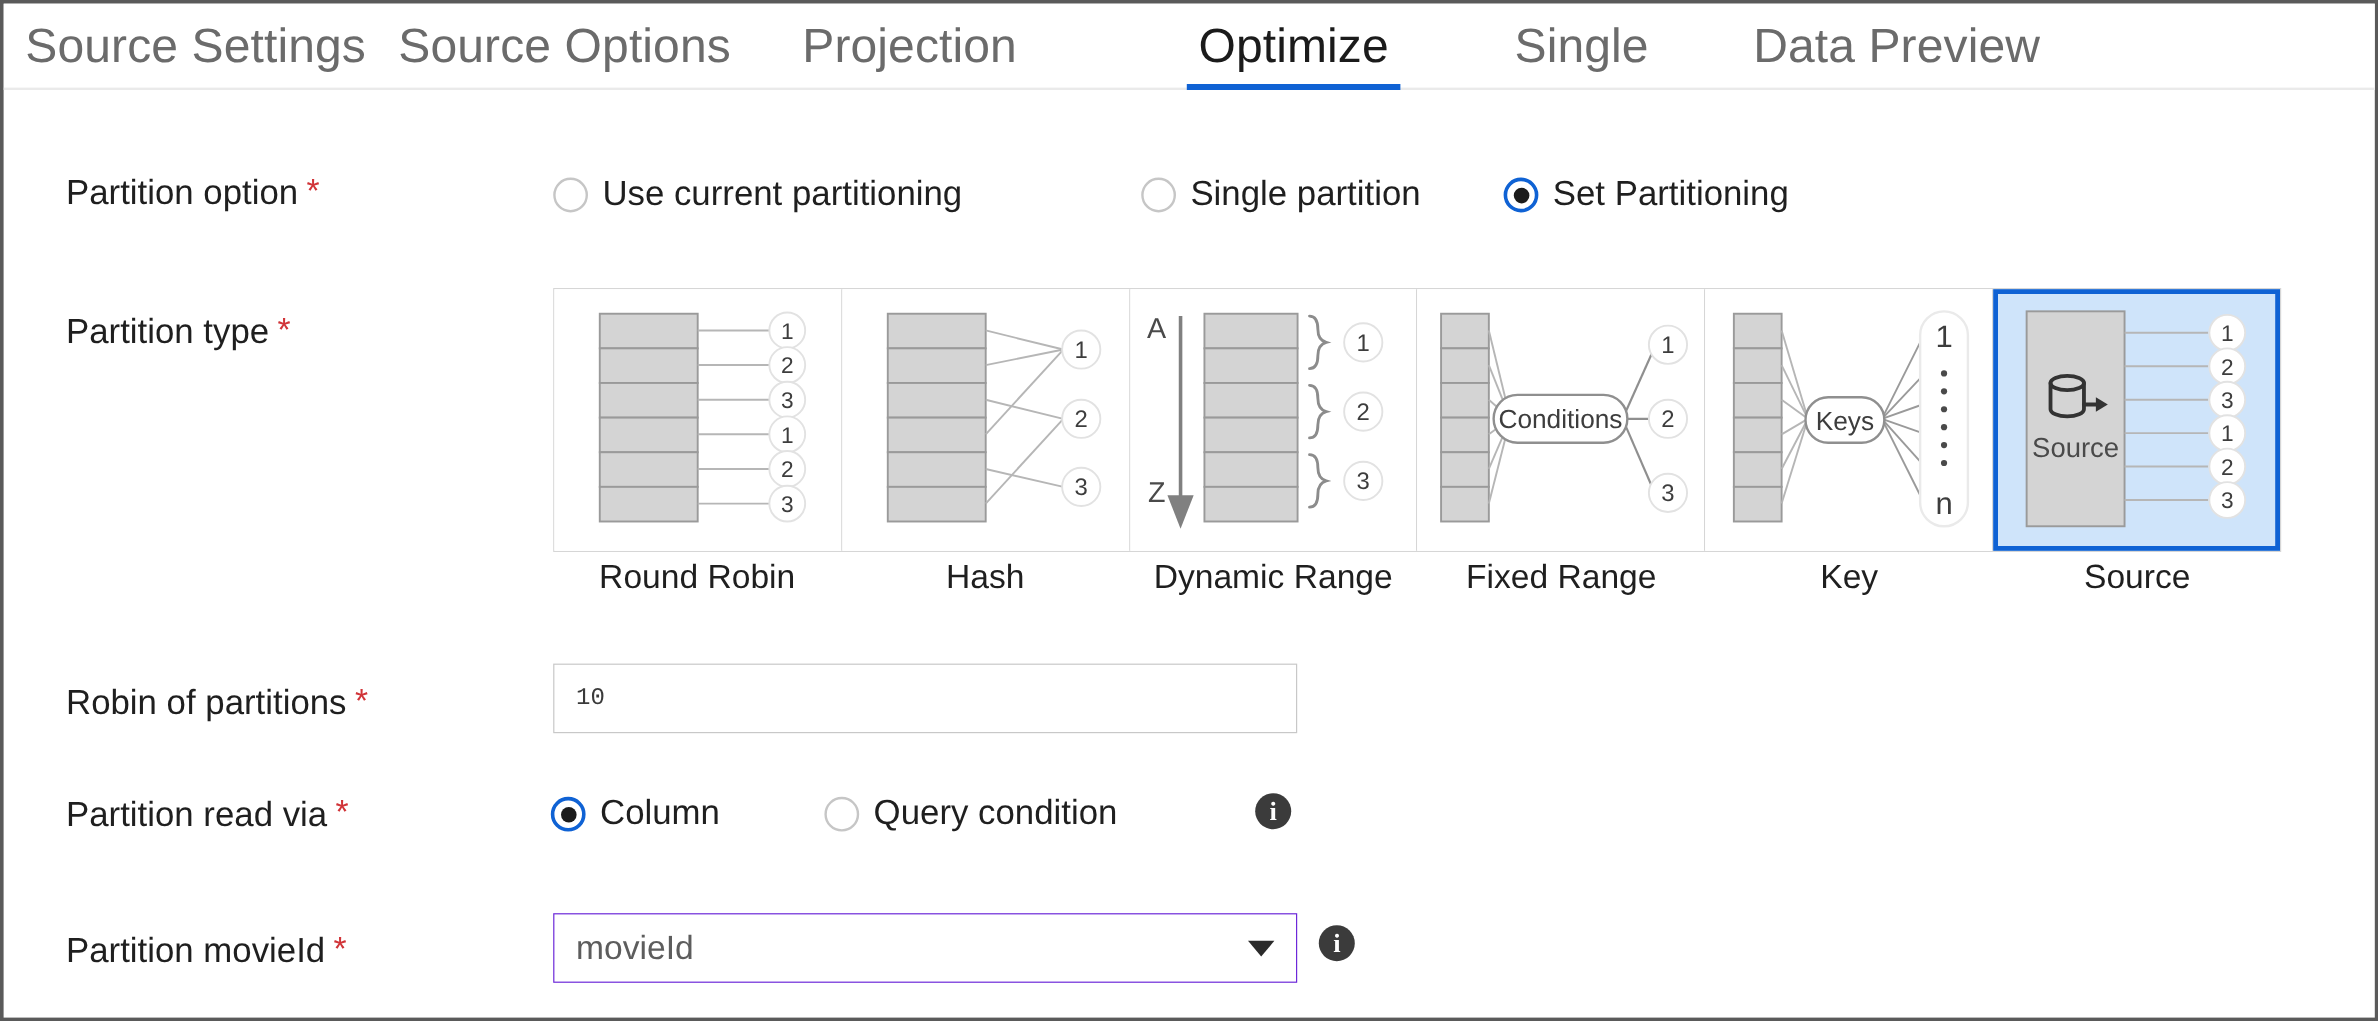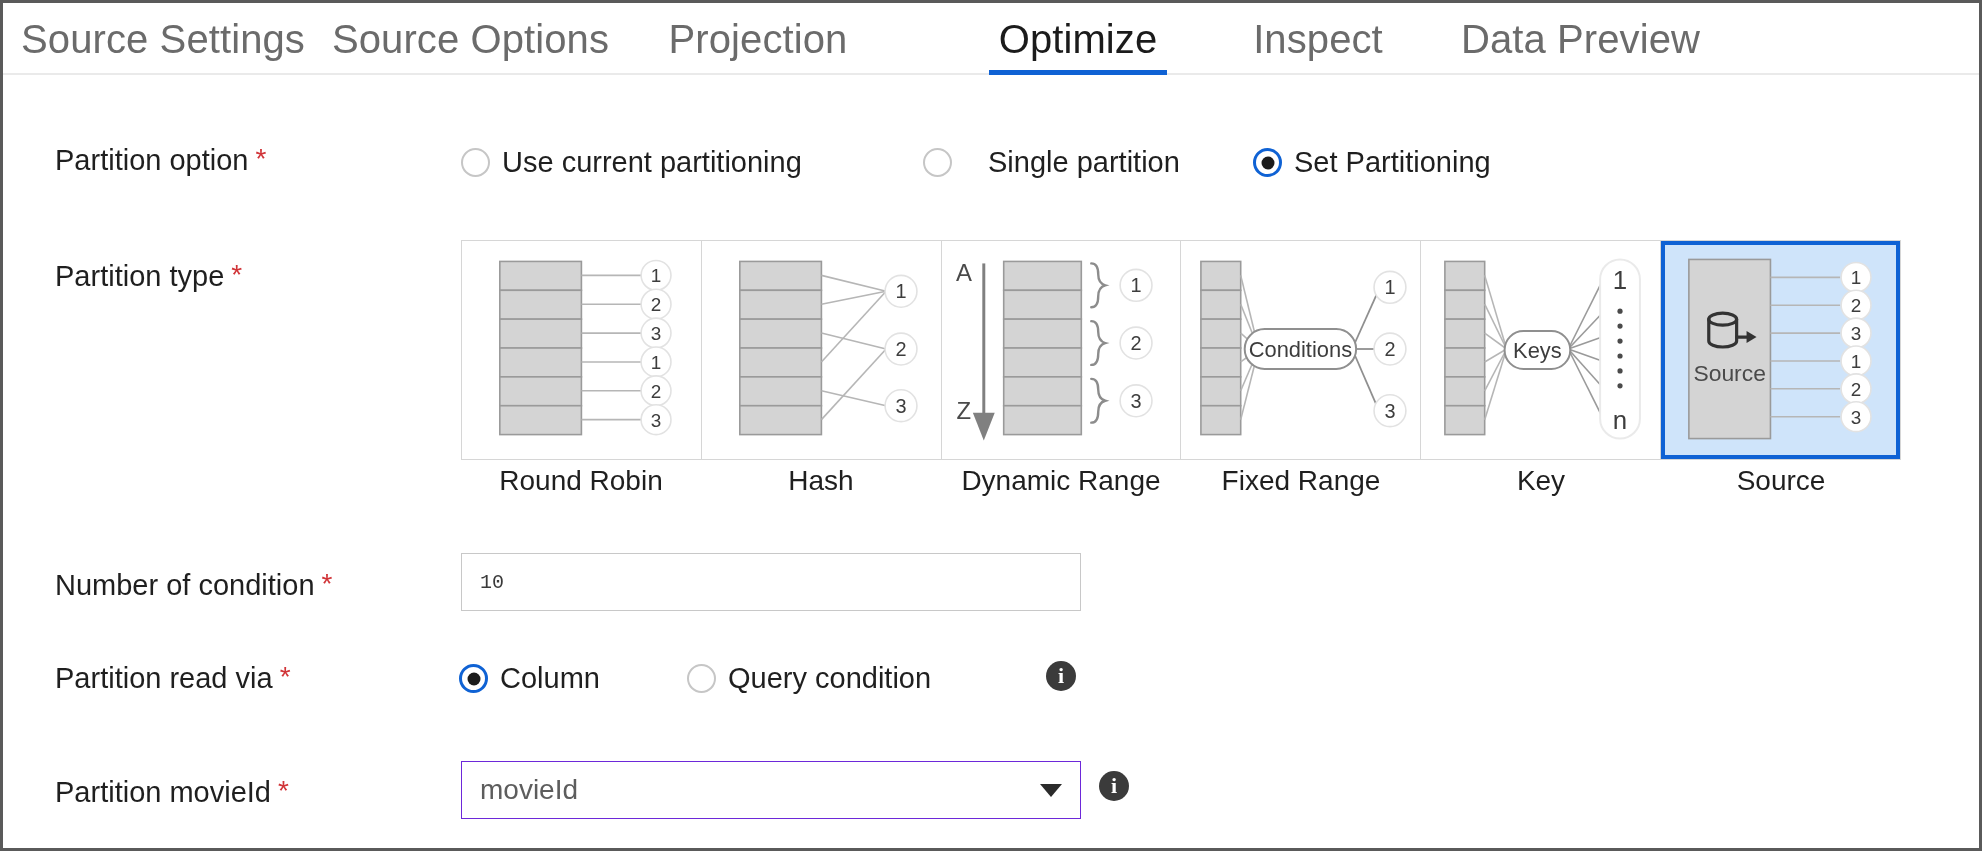--- a/index.html
+++ b/index.html
@@ -160,38 +160,38 @@
     </div>
     <div class="tab" style="left:660px; width:190px;">
       <span>Projection</span>
 
     </div>
     <div class="tab active" style="left:980px; width:190px;">
       <span>Optimize</span>
       <span class="tab-underline"></span>
     </div>
     <div class="tab" style="left:1235px; width:160px;">
-      <span>Inspect</span>
+      <span>Single</span>
 
     </div>
     <div class="tab" style="left:1465px; width:225px;">
       <span>Data Preview</span>
 
     </div>
   </div>
 
   <div class="row-label" style="left:52px; top:140px;">
     <span>Partition option</span><span class="req">*</span>
   </div>
 
   <div class="radio-item" style="left:458px; top:143px;">
     <span class="radio-mark"></span>
     <span class="radio-label">Use current partitioning</span>
   </div>
-  <div class="radio-item" style="left:920px; top:143px;gap:24px;">
+  <div class="radio-item" style="left:948px; top:143px;">
     <span class="radio-mark"></span>
     <span class="radio-label">Single partition</span>
   </div>
   <div class="radio-item checked" style="left:1250px; top:143px;">
     <span class="radio-mark"></span>
     <span class="radio-label">Set Partitioning</span>
   </div>
 
   <div class="row-label" style="left:52px; top:256px;">
     <span>Partition type</span><span class="req">*</span>
@@ -420,21 +420,21 @@
   <div class="ptype-labels">
     <span>Round Robin</span>
     <span>Hash</span>
     <span>Dynamic Range</span>
     <span>Fixed Range</span>
     <span>Key</span>
     <span>Source</span>
   </div>
 
   <div class="row-label" style="left:52px; top:565px;">
-    <span>Number of condition</span><span class="req">*</span>
+    <span>Robin of partitions</span><span class="req">*</span>
   </div>
   <div class="text-input" style="left:458px; top:550px; width:620px; height:58px;">
     <span>10</span>
   </div>
 
   <div class="row-label" style="left:52px; top:658px;">
     <span>Partition read via</span><span class="req">*</span>
   </div>
   <div class="radio-item checked" style="left:456px; top:659px;">
     <span class="radio-mark"></span>

